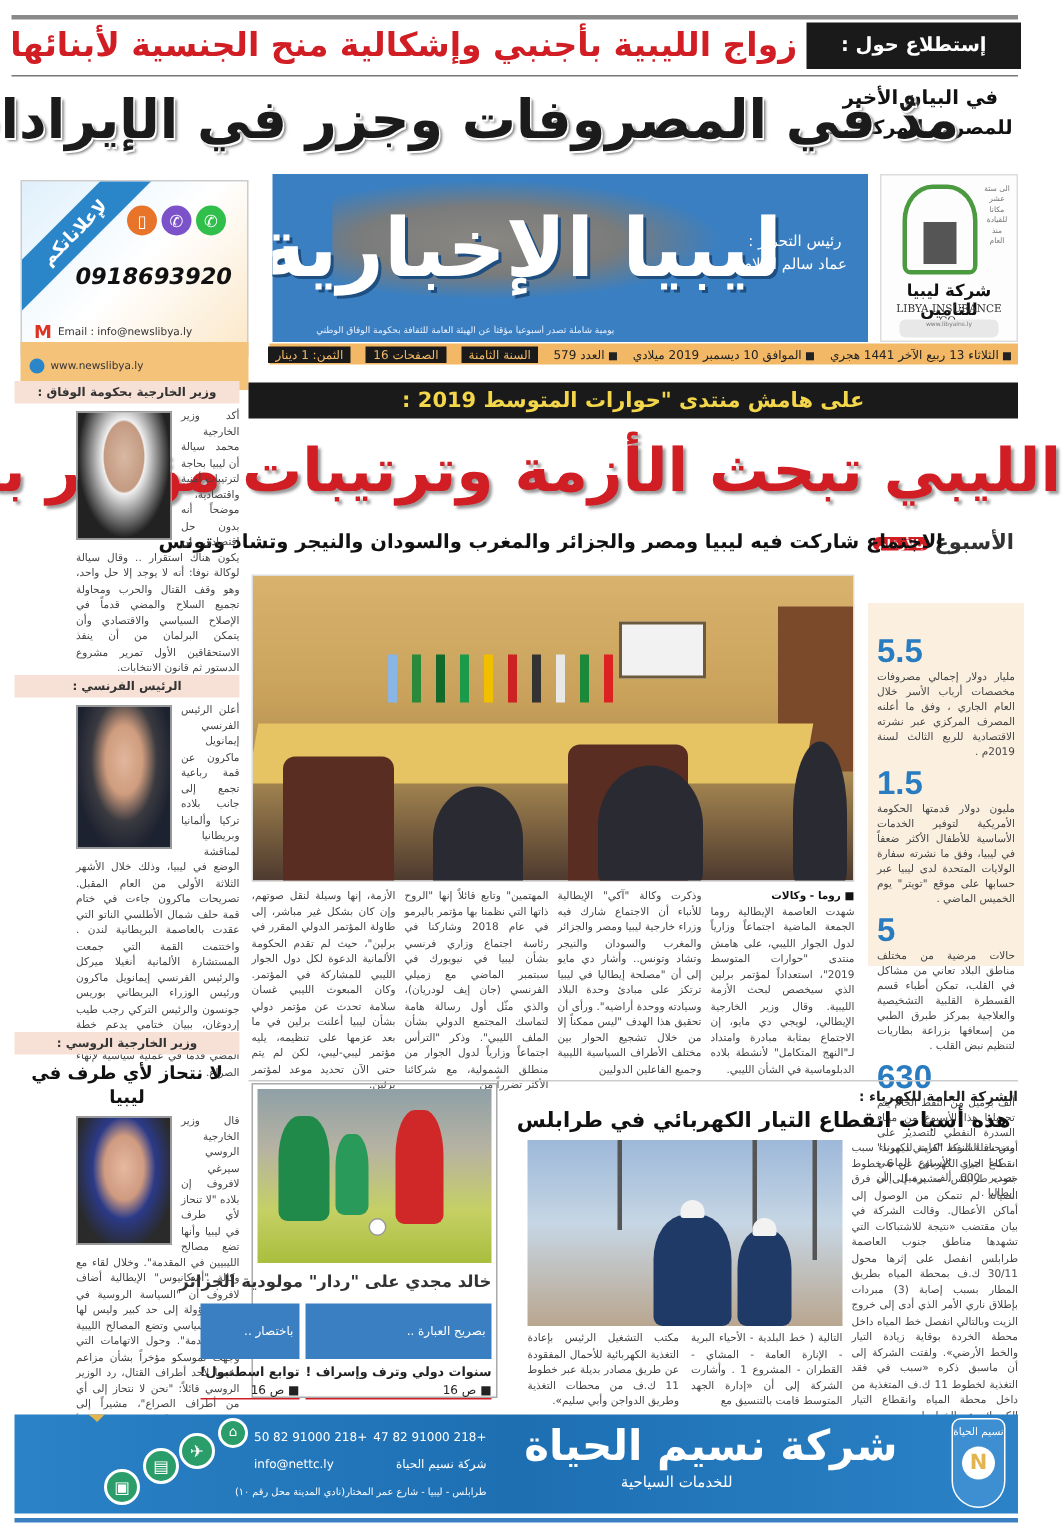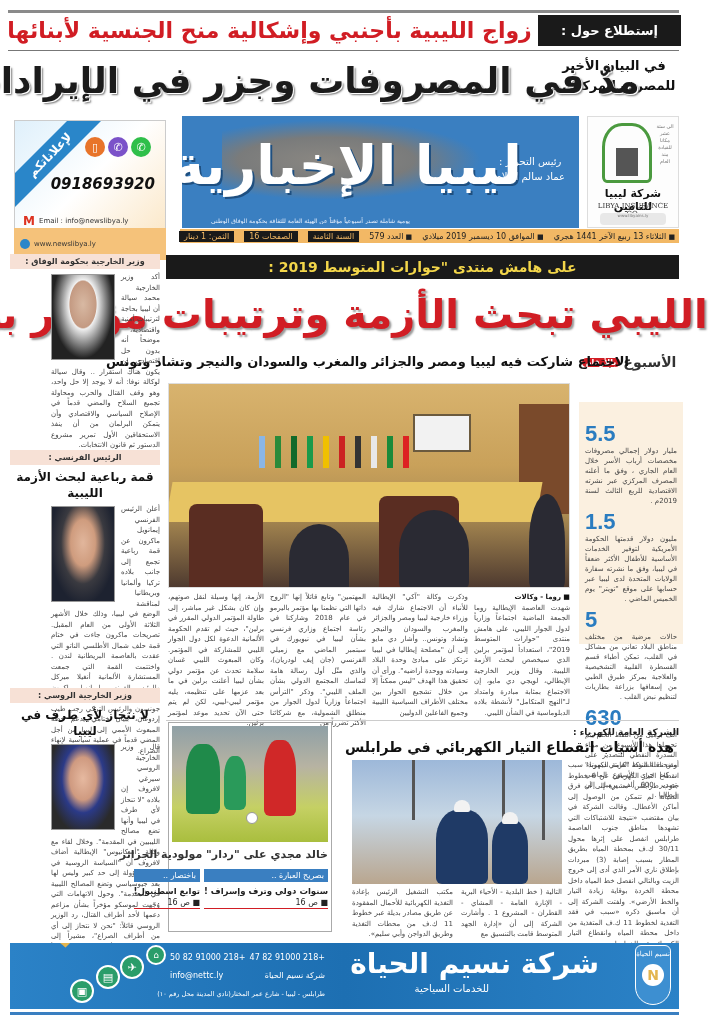--- a/index.html
+++ b/index.html
@@ -64,21 +64,21 @@
   .elec-photo .helmet { position: absolute; width: 16px; height: 12px; background: #f2f2f2; border-radius: 8px 8px 2px 2px; }
   .elec-side { left: 568px; right: 30px; top: 760px; height: 170px; font-size: 7px; line-height: 10.5px; color: #444; text-align: justify; }
   .elec-cols { left: 352px; width: 210px; top: 887px; height: 45px; display: flex; gap: 8px; }
   .sport-box { left: 168px; width: 164px; top: 722px; height: 210px; border: 1px solid #aaa; padding: 3px; }
   .sport-photo { position: relative; height: 116px; background: linear-gradient(180deg, #8fa0a6 0%, #b7b3a2 35%, #c5d064 70%, #a9be3e 100%); overflow: hidden; }
   .sport-photo .pl { position: absolute; border-radius: 40% 40% 6px 6px; }
   .sport-photo .ball { position: absolute; width: 12px; height: 12px; border-radius: 50%; background: #fff; border: 1px solid #999; }
   .sport-head { font-size: 11px; font-weight: bold; color: #333; text-align: center; margin-top: 6px; white-space: nowrap; }
   .mini-row { display: flex; gap: 4px; margin-top: 8px; }
   .mini { flex: 1; }
-  .mini .lab { background: #3a7fc1; color: #fff; font-size: 8px; padding: 2px 4px; }
+  .mini .lab { background: #3a7fc1; color: #fff; font-size: 8px; padding: 14px 4px; }
   .mini .ttl { font-size: 8.5px; font-weight: bold; color: #222; margin-top: 4px; white-space: nowrap; }
   .mini .pg { font-size: 8px; color: #222; border-bottom: 1px solid #d11d24; margin-top: 2px; padding-bottom: 1px; }
   .side { left: 10px; width: 150px; }
   .side-kicker { background: #f7e1d6; font-size: 8px; font-weight: bold; color: #333; text-align: center; padding: 3px 0; }
   .side-head { font-size: 12px; font-weight: bold; color: #111; text-align: center; line-height: 16px; margin-top: 4px; }
   .side-body { font-size: 7px; line-height: 10.5px; color: #444; text-align: justify; margin-top: 3px; margin-left: 41px; }
   .side-photo { float: left; width: 64px; margin: 2px 6px 2px 0; border: 1px solid #999; }
   .face1 { height: 86px; background: radial-gradient(ellipse at 50% 35%, #d8b9a3 0%, #c49a82 30%, #f0f0f0 32%, #222 70%); }
   .face2 { height: 96px; background: radial-gradient(ellipse at 50% 38%, #e1b69c 0%, #cf9c7e 28%, #3a3a40 50%, #1d2230 75%); }
   .face3 { height: 86px; background: radial-gradient(ellipse at 50% 40%, #e6b9a0 0%, #cf9a80 30%, #2b3a88 48%, #2a2a2a 78%); }
@@ -208,21 +208,20 @@
 <div class="abs side" style="top:254px;">
   <div class="side-kicker">وزير الخارجية بحكومة الوفاق :</div>
   <div class="side-body">
     <div class="side-photo face1"></div>
     <span>أكد وزير الخارجية محمد سيالة أن ليبيا بحاجة لترتيبات أمنية واقتصادية، موضحاً أنه بدون حل اقتصادي لن يكون هناك استقرار .. وقال سيالة لوكالة نوفا: أنه لا يوجد إلا حل واحد، وهو وقف القتال والحرب ومحاولة تجميع السلاح والمضي قدماً في الإصلاح السياسي والاقتصادي وأن يتمكن البرلمان من أن ينفذ الاستحقاقين الأول تمرير مشروع الدستور ثم قانون الانتخابات.</span>
   </div>
 </div>
 
 <div class="abs side" style="top:450px;">
   <div class="side-kicker">الرئيس الفرنسي :</div>
-  <div class="side-head">قمة رباعية لبحث الأزمة الليبية</div>
   <div class="side-body">
     <div class="side-photo face2"></div>
     <span>أعلن الرئيس الفرنسي إيمانويل ماكرون عن قمة رباعية تجمع إلى جانب بلاده تركيا وألمانيا وبريطانيا لمناقشة الوضع في ليبيا، وذلك خلال الأشهر الثلاثة الأولى من العام المقبل. تصريحات ماكرون جاءت في ختام قمة حلف شمال الأطلسي الناتو التي عقدت بالعاصمة البريطانية لندن . واختتمت القمة التي جمعت المستشارة الألمانية أنغيلا ميركل والرئيس الفرنسي إيمانويل ماكرون ورئيس الوزراء البريطاني بوريس جونسون والرئيس التركي رجب طيب إردوغان، ببيان ختامي يدعم خطة المبعوث الأممي إلى ليبيا من أجل المضي قدماً في عملية سياسية لإنهاء الصراع.</span>
   </div>
 </div>
 
 <div class="abs side" style="top:688px;">
   <div class="side-kicker">وزير الخارجية الروسي :</div>
   <div class="side-head">لا نتحاز لأي طرف في ليبيا</div>
   <div class="side-body">

